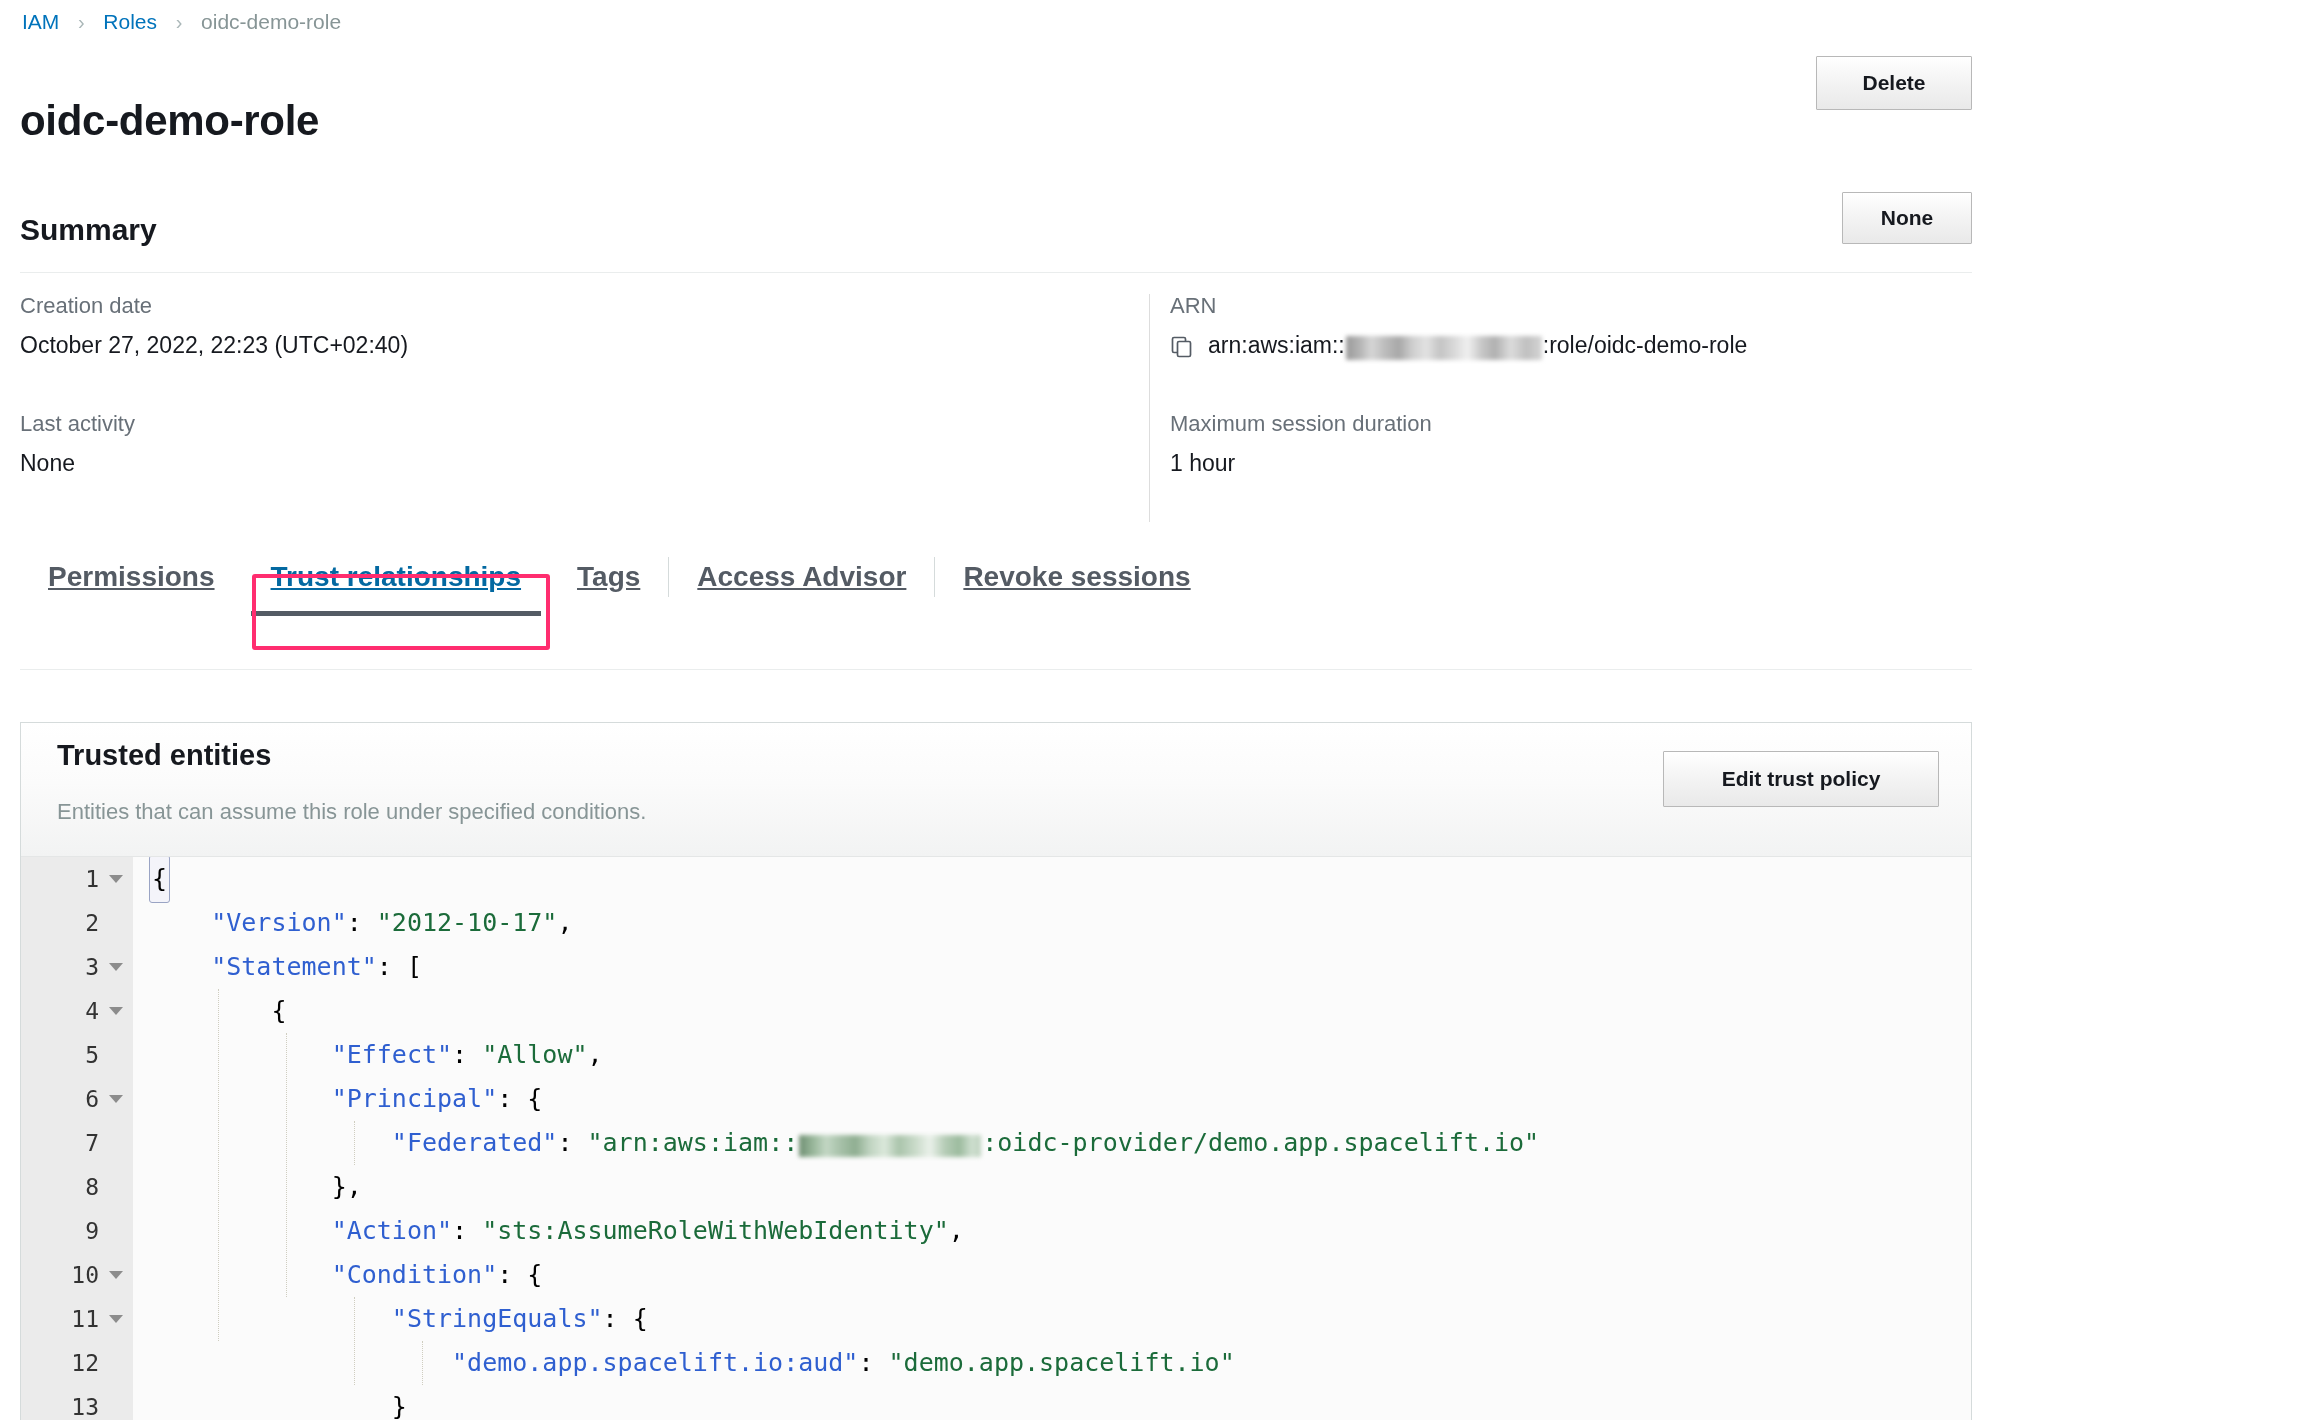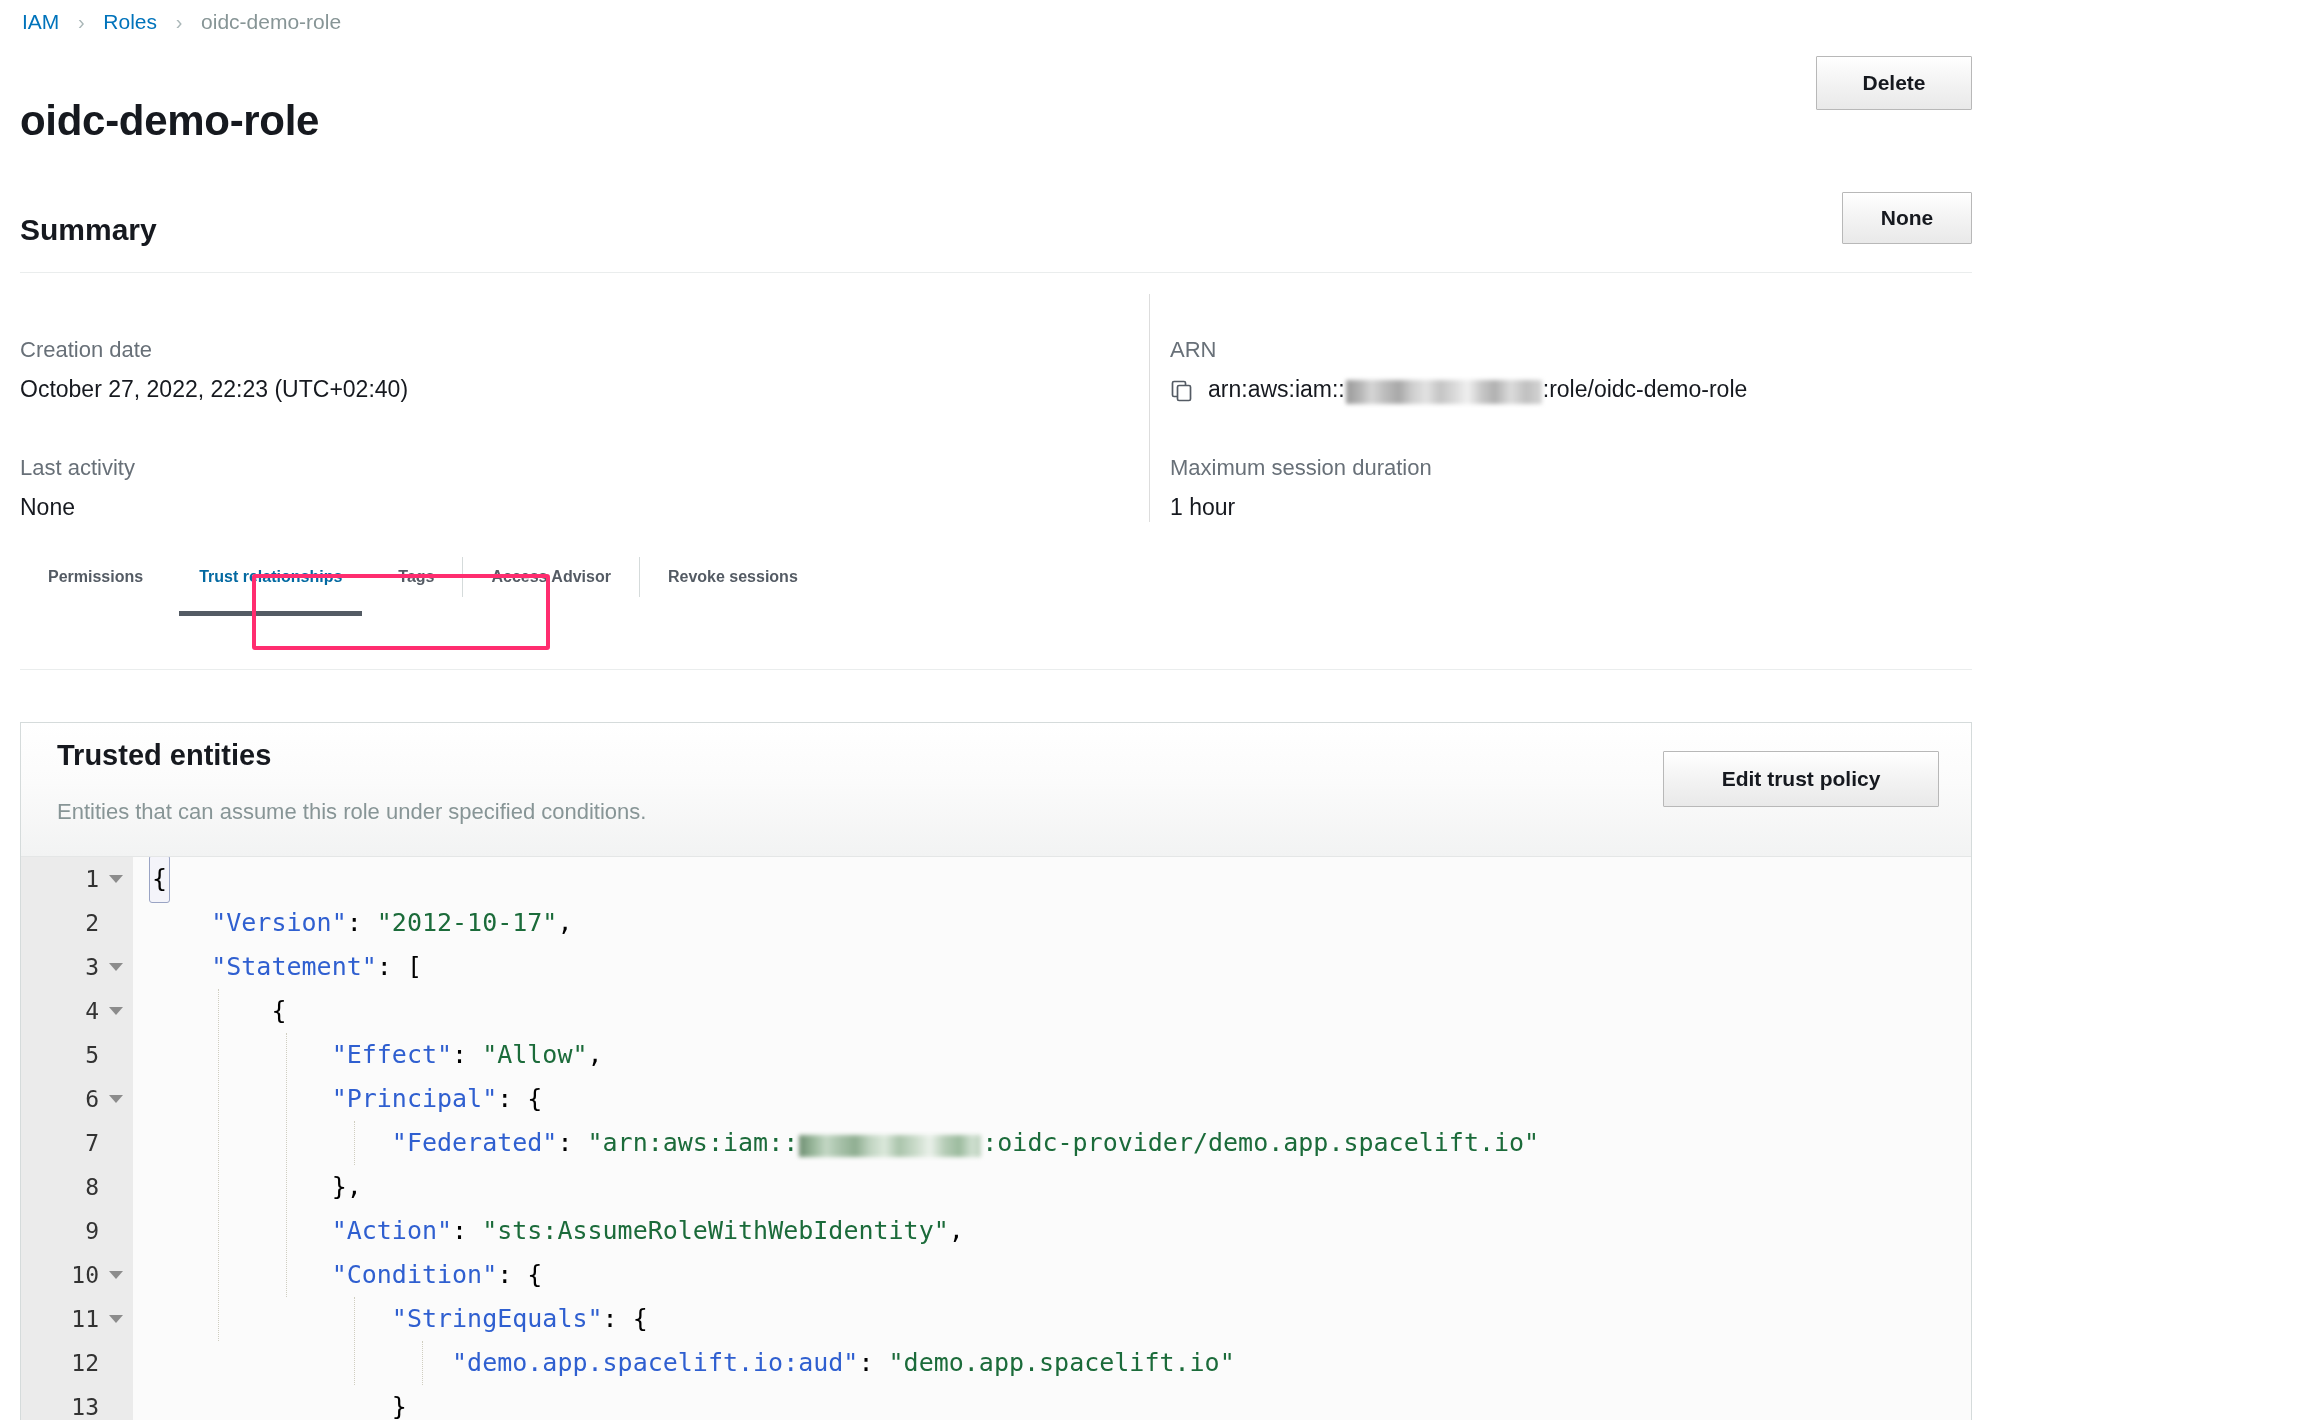--- a/index.html
+++ b/index.html
@@ -68,21 +68,21 @@
   }
   .summary-col { position: absolute; top: 0; }
   .col-left  { left: 0;     width: 1120px; }
   .col-right { left: 1150px; width: 1100px; }
   .col-divider {
     position: absolute; left: 1129px; top: 4px; width: 1px; height: 228px;
     background: #dddddd;
   }
   .field { margin-bottom: 46px; }
   .field-label {
-    font-size: 22px; color: #687078; line-height: 1.45; margin-bottom: 7px; margin-top: 44px;
+    font-size: 22px; color: #687078; line-height: 1.45; margin-bottom: 7px;
   }
   .field-value {
     font-size: 23px; color: #16191f; line-height: 1.45;
     display: flex; align-items: center;
   }
   .copy-icon {
     display: inline-block; width: 24px; height: 24px;
     margin-right: 14px; flex: 0 0 auto; position: relative; top: 1px;
   }
   .redacted {
@@ -109,22 +109,22 @@
   }
 
   
   .tabs {
     position: absolute; left: 20px; right: 22px; top: 540px; height: 76px;
   }
   .tabs-row { position: relative; display: flex; align-items: stretch; height: 74px; }
   .tab {
     display: flex; align-items: center; justify-content: center;
     padding: 0 28px; height: 74px;
-    font-size: 16px; font-weight: bold; color: #545b64;
-    cursor: pointer; position: relative; white-space: nowrap;
+    font-size: 28px; font-weight: bold; color: #545b64;
+    cursor: pointer; position: relative; white-space: nowrap; text-decoration: underline;
   }
   .tab.active { color: #0369a1; }
   .tab.active::after {
     content: ""; position: absolute; left: 8px; right: 8px; bottom: -2px;
     height: 5px; background: #545b64;
   }
   .tab-sep {
     width: 1px; align-self: center; height: 40px; background: #d5dbdb; flex: 0 0 1px;
   }
   .tab-highlight {

